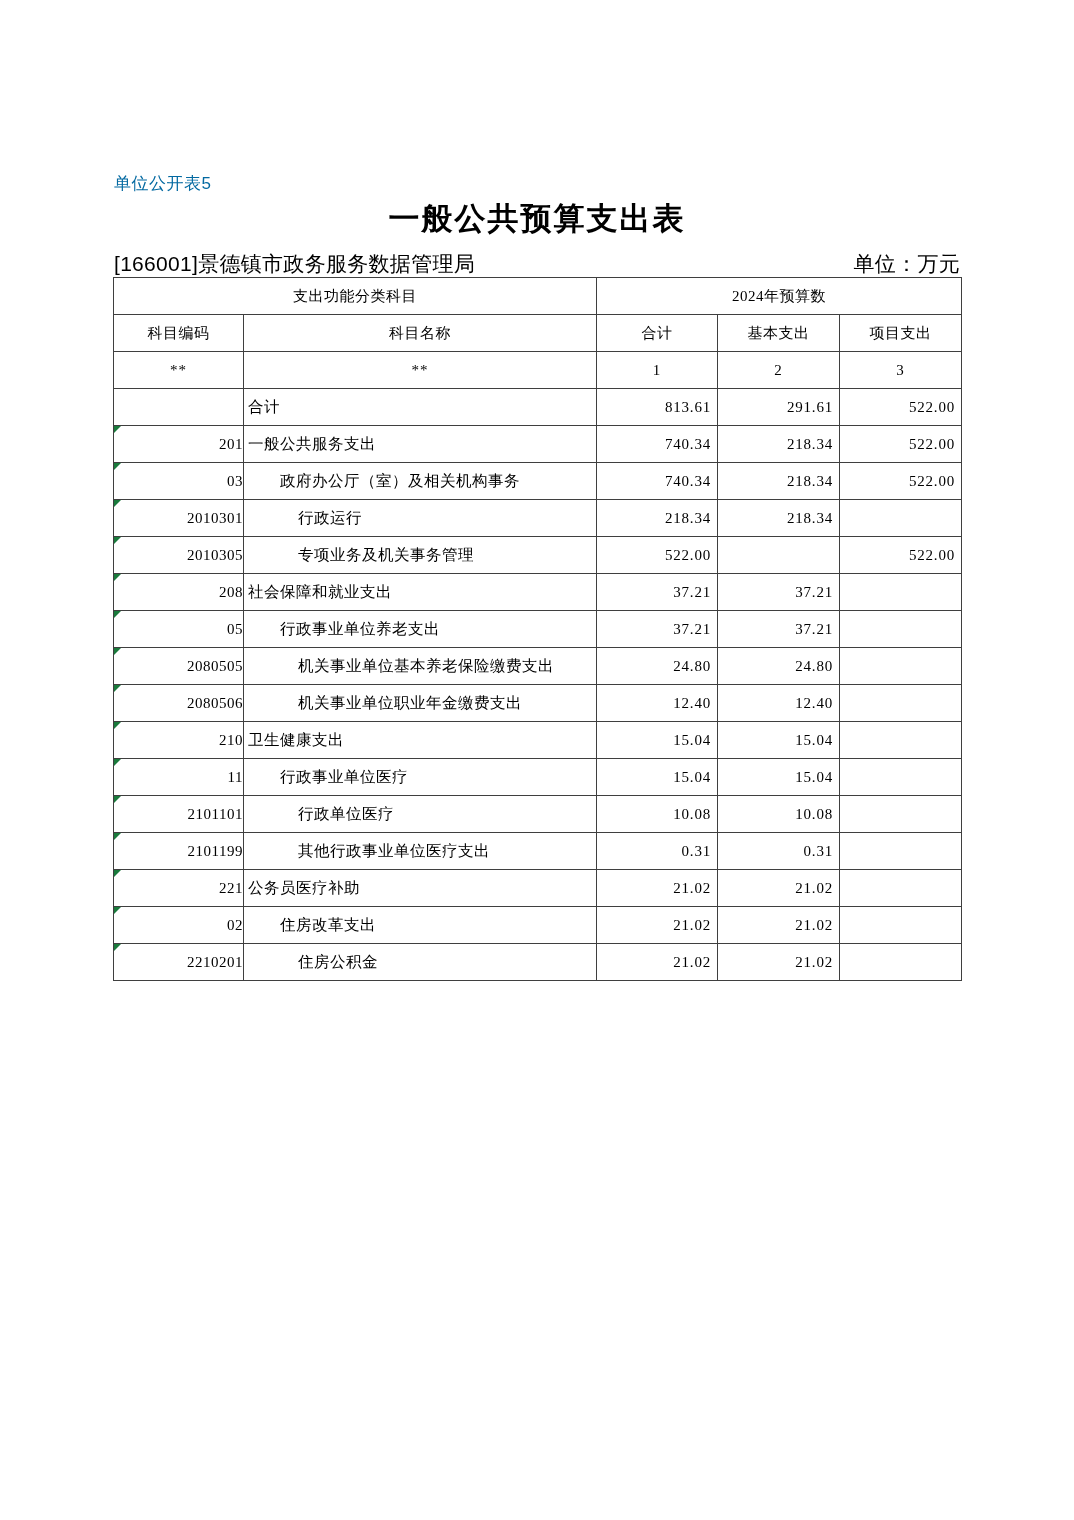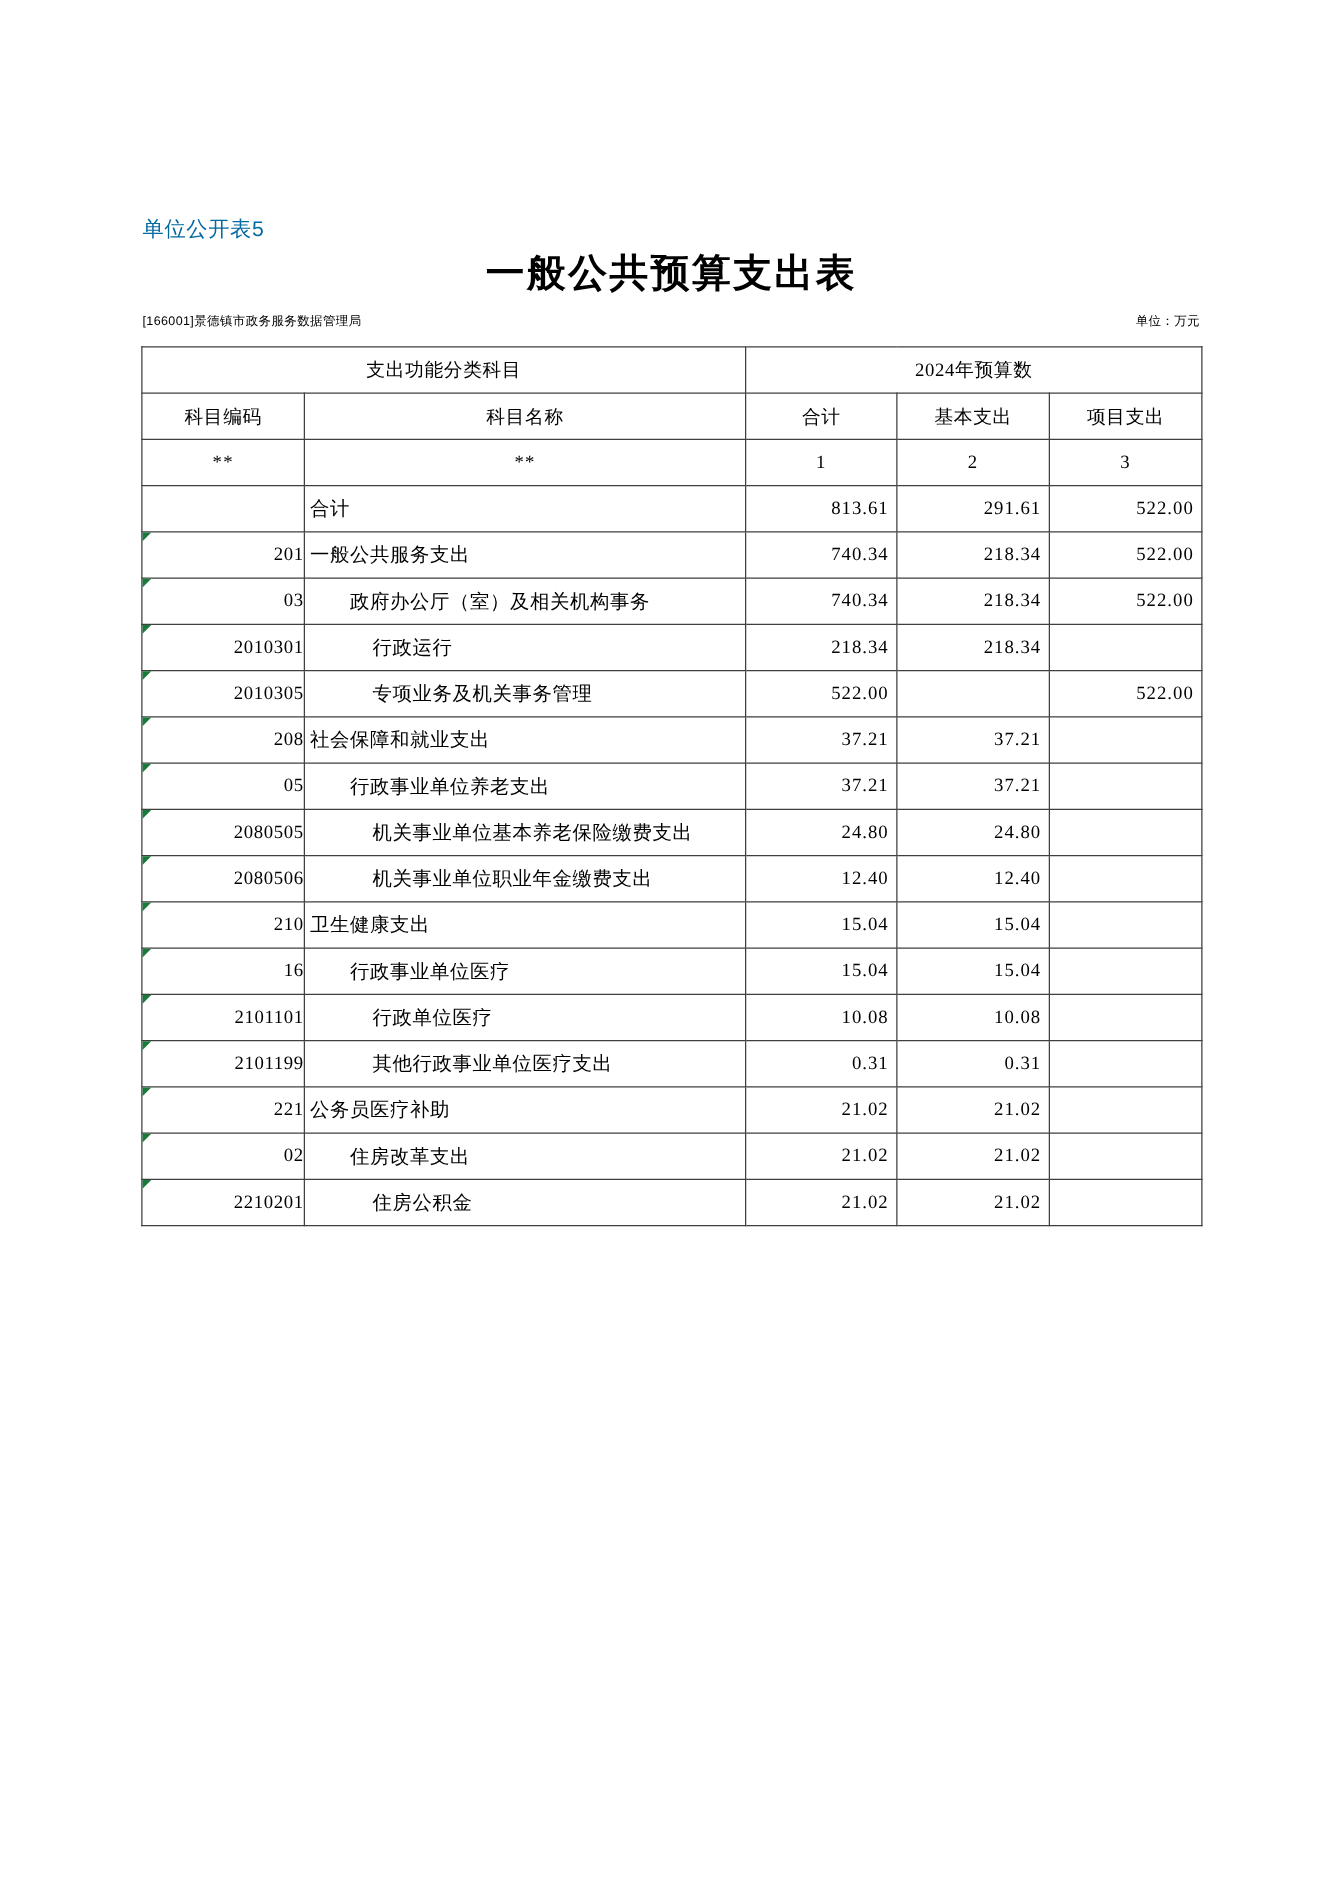--- a/index.html
+++ b/index.html
@@ -44,21 +44,21 @@
   }
   .subhead {
     position: absolute;
     top: 250px;
     left: 114px;
     width: 846px;
     display: flex;
     justify-content: space-between;
     align-items: baseline;
     font-family: "Liberation Sans", "DejaVu Sans", sans-serif;
-    font-size: 10px;
+    font-size: 21px;
   }
   .subhead .unit-name { letter-spacing: 0.3px; }
   .subhead .unit-measure { letter-spacing: 0.3px; }
 
   table.budget {
     position: absolute;
     left: 113px;
     top: 277px;
     width: 848px;
     border-collapse: collapse;
@@ -330,21 +330,21 @@
           </td>
           <td class="num">
             <span class="pad">15.04</span>
           </td>
           <td class="num">
             <span class="pad"></span>
           </td>
         </tr>
         <tr>
           <td class="code lvl2 marker">
-            <span class="pad">16</span>
+            <span class="pad">11</span>
           </td>
           <td class="name lvl2">
             <span class="pad">行政事业单位医疗</span>
           </td>
           <td class="num">
             <span class="pad">15.04</span>
           </td>
           <td class="num">
             <span class="pad">15.04</span>
           </td>

